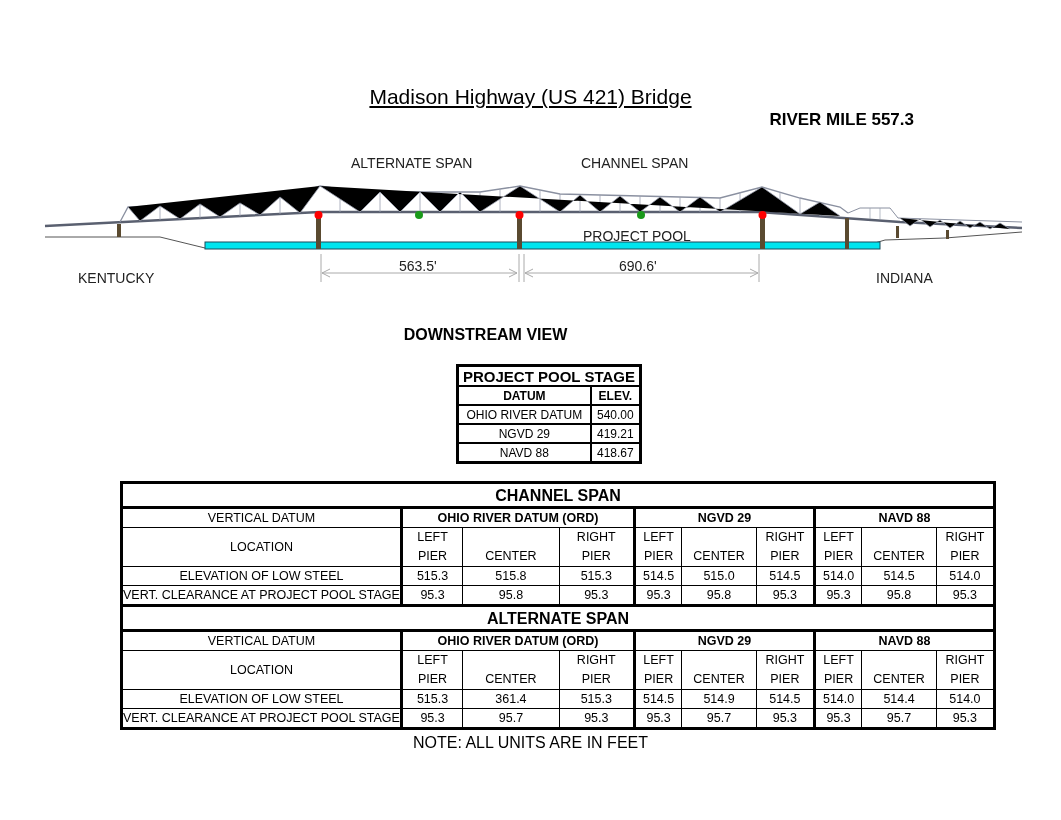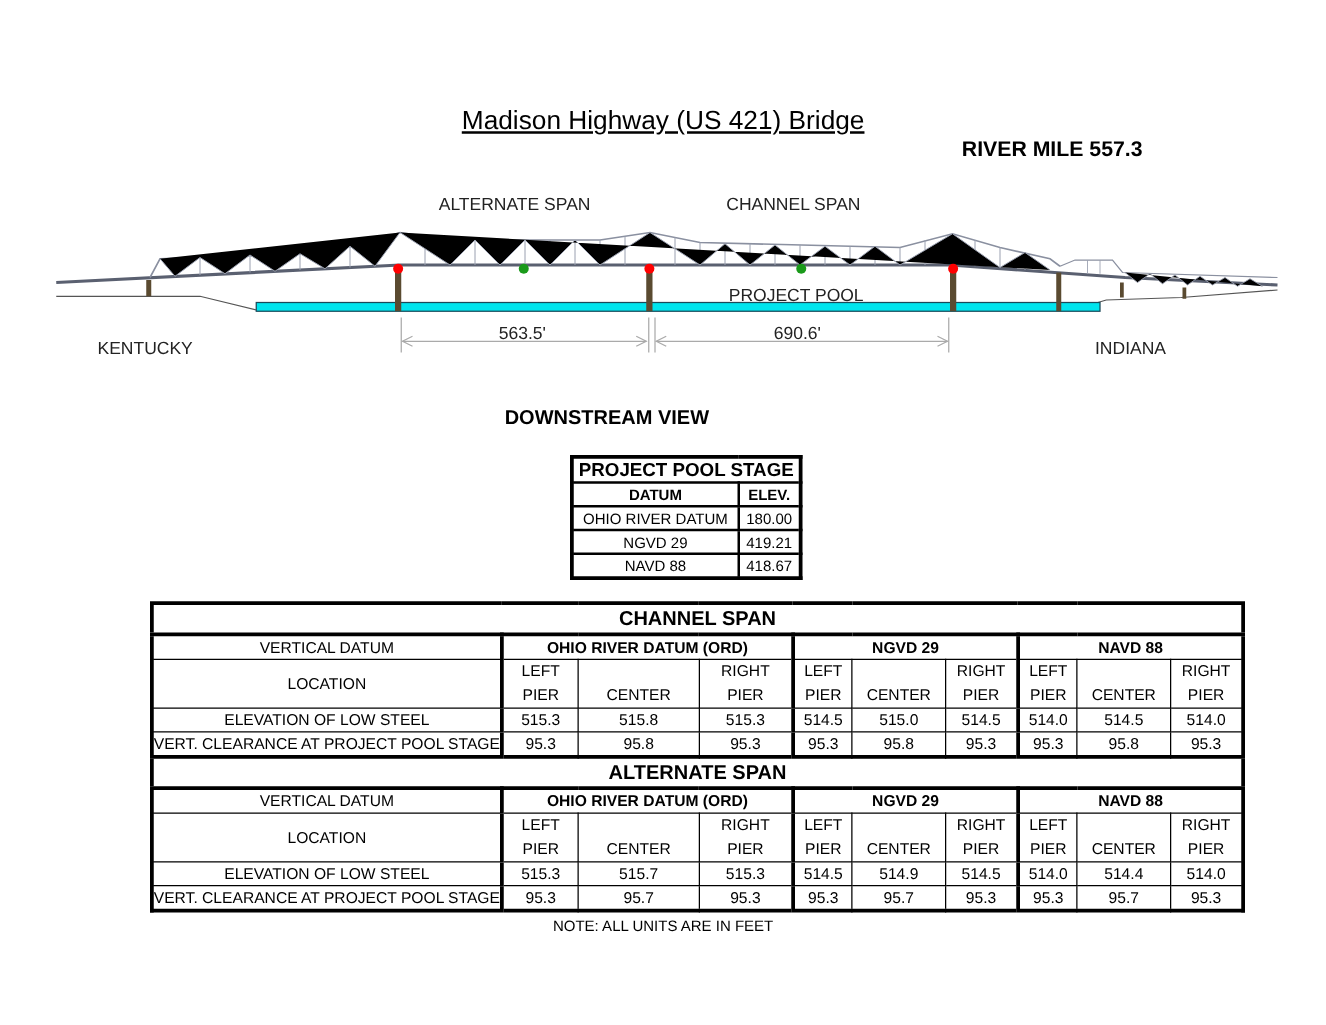--- a/index.html
+++ b/index.html
@@ -18,21 +18,21 @@
   .pool th { font-weight:bold; font-size:12px; }
 
   .main { position:absolute; left:92px; top:481px; width:876px; border:3px solid #000; font-size:12.5px; }
   .main td { border:1.5px solid #000; text-align:center; padding:0; height:18px; line-height:17px; }
   .main .span-head { font-size:16px; font-weight:bold; height:22px; border-bottom:3px solid #000; border-top:3px solid #000; }
   .main .dt { font-weight:bold; }
   .main .loc td.sub { height:36px; vertical-align:bottom; }
   .main .loc td.sub div { line-height:19px; }
   .main .rowlbl { width:266px; white-space:nowrap; }
   .main .grpstart { border-left:3px solid #000; }
-  .note { position:absolute; top:734px; left:0; width:1061px; text-align:center; font-size:12px; }
+  .note { position:absolute; top:734px; left:0; width:1061px; text-align:center; font-size:16px; }
 </style>
 </head>
 <body>
 
 <div class="title"><span>Madison Highway (US 421) Bridge</span></div>
 <div class="subtitle">RIVER MILE 557.3</div>
 
 <div class="diagram">
   <svg width="1061" height="150" viewBox="0 145 1061 150">
 
@@ -129,21 +129,21 @@
   <tbody>
       <tr>
         <td class="head" colspan="2">PROJECT POOL STAGE</td>
       </tr>
   <tr>
     <th>DATUM</th>
     <th>ELEV.</th>
   </tr>
   <tr>
     <td>OHIO RIVER DATUM</td>
-    <td>180.00</td>
+    <td>540.00</td>
   </tr>
   <tr>
     <td>NGVD 29</td>
     <td>419.21</td>
   </tr>
   <tr>
     <td>NAVD 88</td>
     <td>418.67</td>
   </tr>
 </tbody>
@@ -281,21 +281,21 @@
           <div>CENTER</div>
         </td>
     <td class="sub">
           <div>RIGHT</div>
           <div>PIER</div>
         </td>
   </tr>
   <tr>
     <td class="rowlbl">ELEVATION OF LOW STEEL</td>
     <td class="grpstart">515.3</td>
-    <td>515.7</td>
+    <td>361.4</td>
     <td>515.3</td>
     <td class="grpstart">514.5</td>
     <td>514.9</td>
     <td>514.5</td>
     <td class="grpstart">514.0</td>
     <td>514.4</td>
     <td>514.0</td>
   </tr>
   <tr>
     <td class="rowlbl">VERT. CLEARANCE AT PROJECT POOL STAGE</td>

